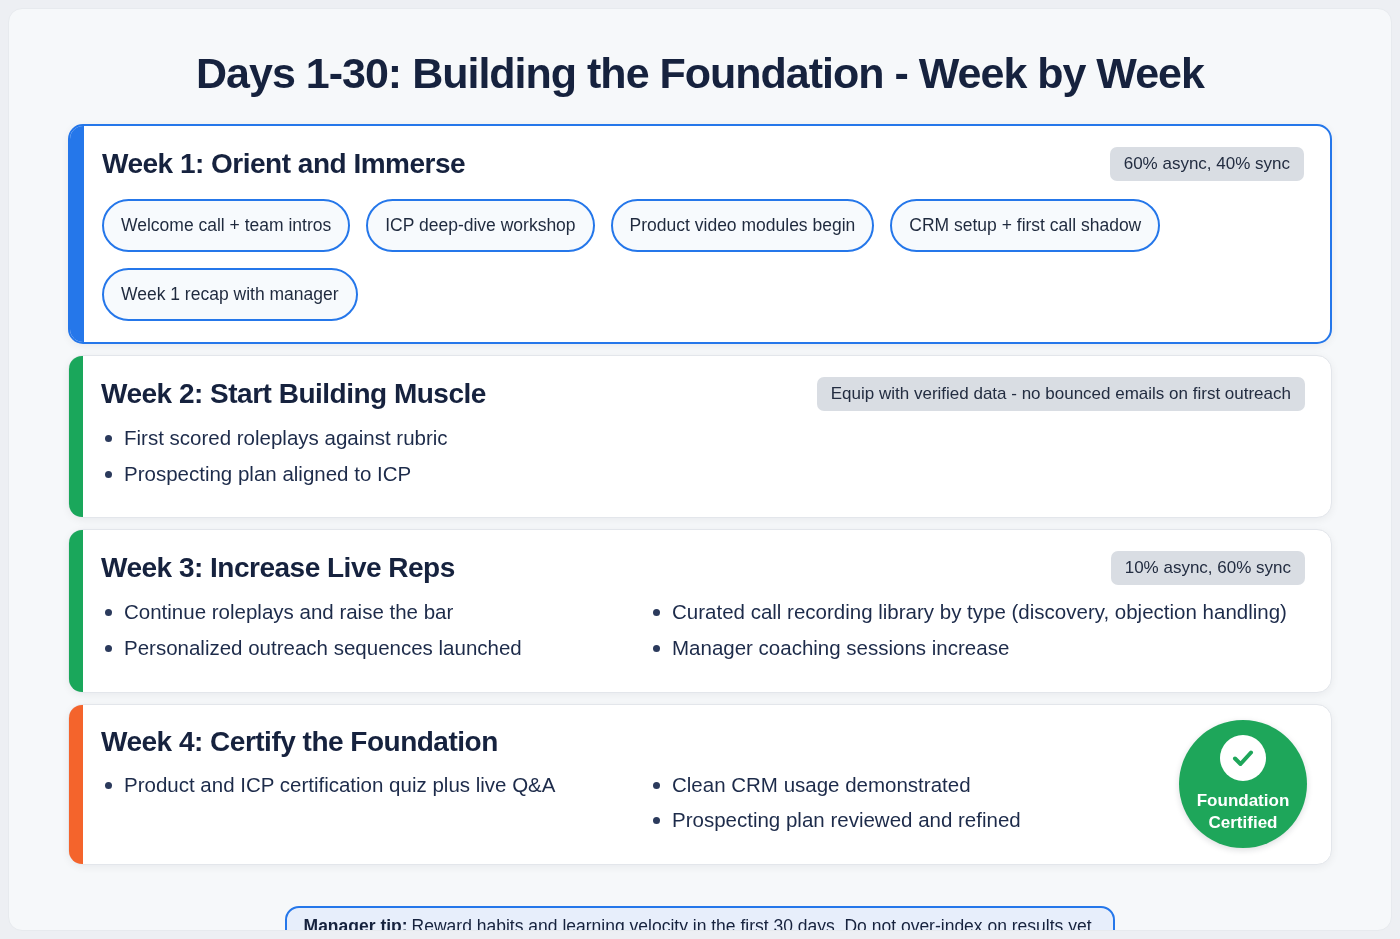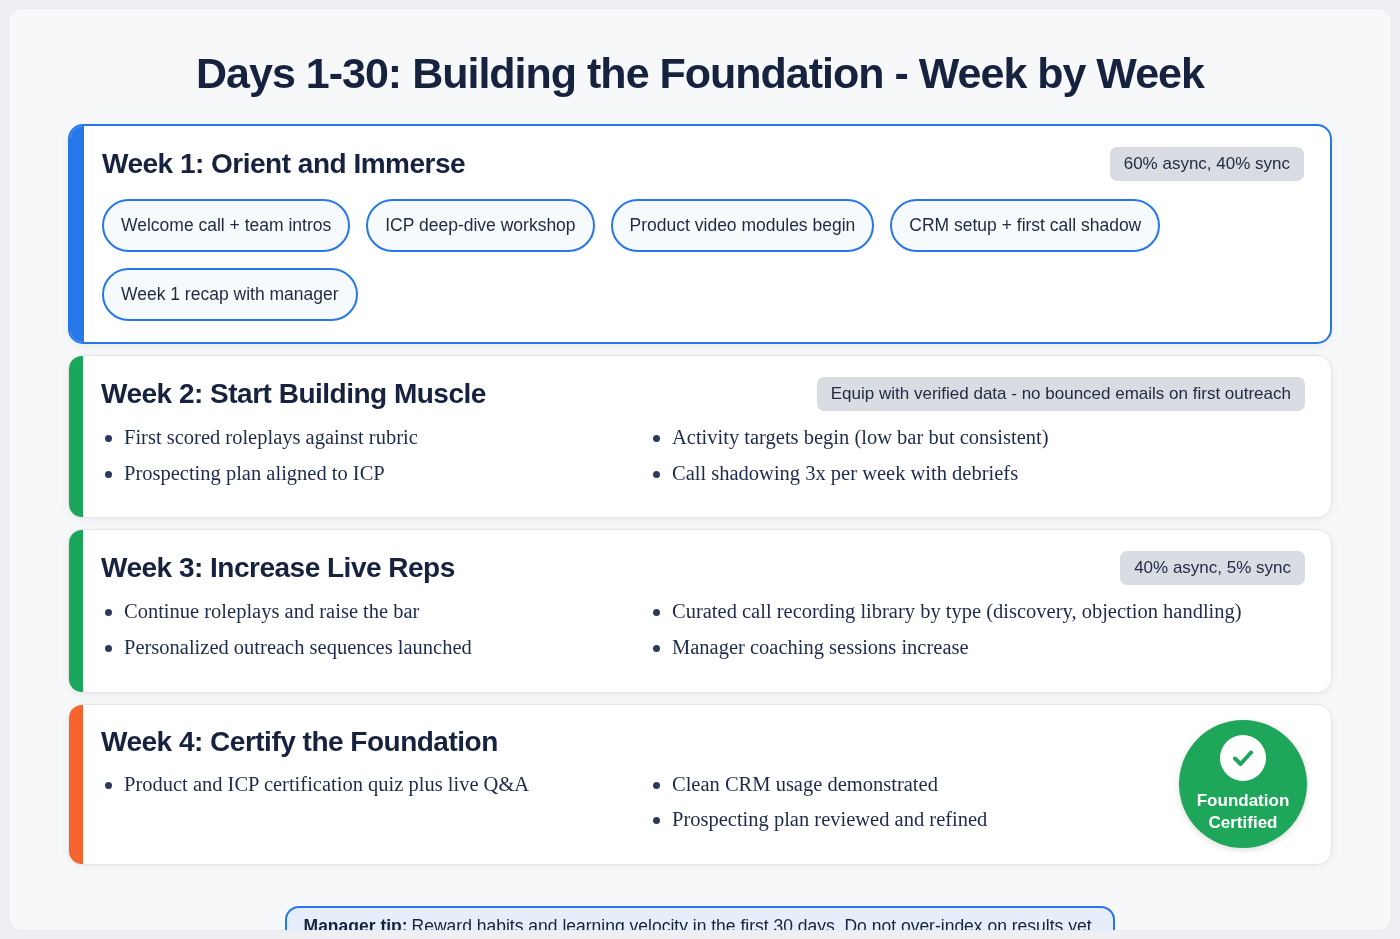--- a/index.html
+++ b/index.html
@@ -80,21 +80,20 @@
     padding:14px 17px;
     font-size:17.5px;
     color:#1f2a3e;
     white-space:nowrap;
   }
   .bullets-grid {
     display:grid;
     grid-template-columns:532px 1fr;
     margin-top:14px;
     column-gap:16px;
-    font-family:Liberation Serif, serif;
   }
   ul.bullets { list-style:none; }
   ul.bullets li {
     position:relative;
     padding-left:23px;
     font-size:20.5px;
     line-height:1.25;
     color:#1d2b4a;
     margin-bottom:10px;
   }
@@ -183,35 +182,30 @@
         <div class="card-head">
           <h2>Week 2: Start Building Muscle</h2>
           <span class="badge">Equip with verified data - no bounced emails on first outreach</span>
         </div>
         <div class="bullets-grid">
           <ul class="bullets">
 
           <li>First scored roleplays against rubric</li>
               <li>Prospecting plan aligned to ICP</li>
             </ul>
-          <ul class="bullets">
-
-          <li>Activity targets begin (low bar but consistent)</li>
-              <li>Call shadowing 3x per week with debriefs</li>
-            </ul>
         </div>
       </div>
     </section>
 
     <section class="card">
       <div class="accent" style="background-color: rgb(26, 167, 91);"></div>
       <div class="card-body">
         <div class="card-head">
           <h2>Week 3: Increase Live Reps</h2>
-          <span class="badge">40% async, 5% sync</span>
+          <span class="badge">10% async, 60% sync</span>
         </div>
         <div class="bullets-grid">
           <ul class="bullets">
 
           <li>Continue roleplays and raise the bar</li>
               <li>Personalized outreach sequences launched</li>
             </ul>
           <ul class="bullets">
 
           <li>Curated call recording library by type (discovery, objection handling)</li>

